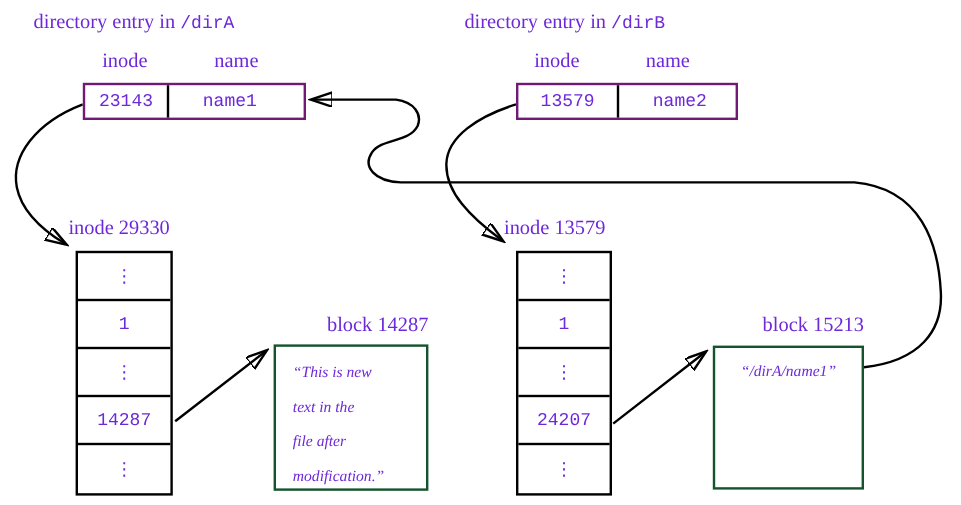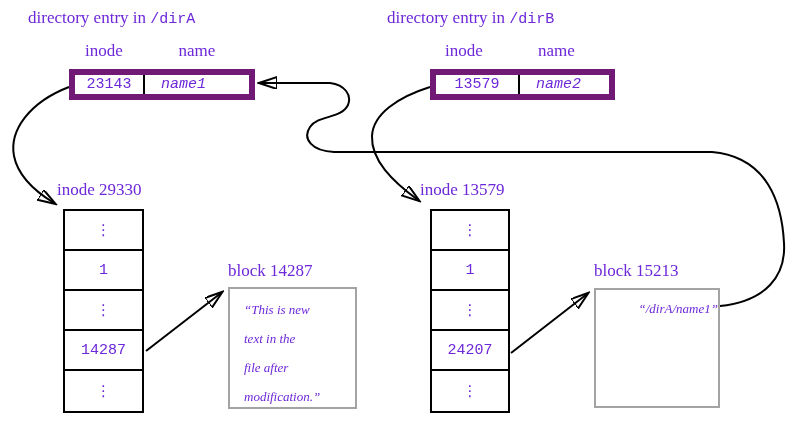--- a/index.html
+++ b/index.html
@@ -26,33 +26,33 @@
 
   .col-header {
     position: absolute;
     font-size: 17px;
     text-align: center;
   }
 
   .dir-table {
     position: absolute;
     display: flex;
-    border: 6px solid #701a75;
+    border: 2px solid #701a75;
     background: #ffffff;
     height: 31px;
   }
   .dir-cell {
     display: flex;
     align-items: center;
     font-family: "Liberation Mono", "DejaVu Sans Mono", monospace;
     font-size: 15px;
     height: 100%;
   }
   .dir-cell.inode-cell { justify-content: center; border-right: 2px solid #000000; }
-  .dir-cell.name-cell { padding-left: 16px; font-style: italic; }
+  .dir-cell.name-cell { padding-left: 28px; }
 
   .node-label {
     position: absolute;
     font-size: 17px;
     white-space: nowrap;
   }
 
   .inode-table {
     position: absolute;
     border: 2px solid #000000;
@@ -70,37 +70,37 @@
   .inode-row:last-child { border-bottom: none; }
   .inode-row.dots-row {
     font-family: "DejaVu Sans", sans-serif;
     font-size: 15px;
     letter-spacing: 0;
   }
 
   .block-label {
     position: absolute;
     font-size: 17px;
-    text-align: left;
+    text-align: right;
     white-space: nowrap;
   }
   .block-box {
     position: absolute;
-    border: 2px solid #a3a3a3;
+    border: 2px solid #14532d;
     background: #ffffff;
     font-style: italic;
     font-size: 13px;
   }
   .block-box .bline {
     padding-left: 14px;
     line-height: 29px;
     white-space: nowrap;
   }
   .block-box.centered-text { text-align: center; }
-  .block-box.centered-text .bline { padding-left: 0; text-align: right; }
+  .block-box.centered-text .bline { padding-left: 0; }
   .block-a-lines { padding-top: 6px; }
   .block-b-lines { padding-top: 4px; }
 
   svg.arrows {
     position: absolute;
     left: 0; top: 0;
     width: 801px; height: 421px;
     pointer-events: none;
   }
   svg.arrows path { fill: none; stroke: #000000; stroke-width: 2; }

